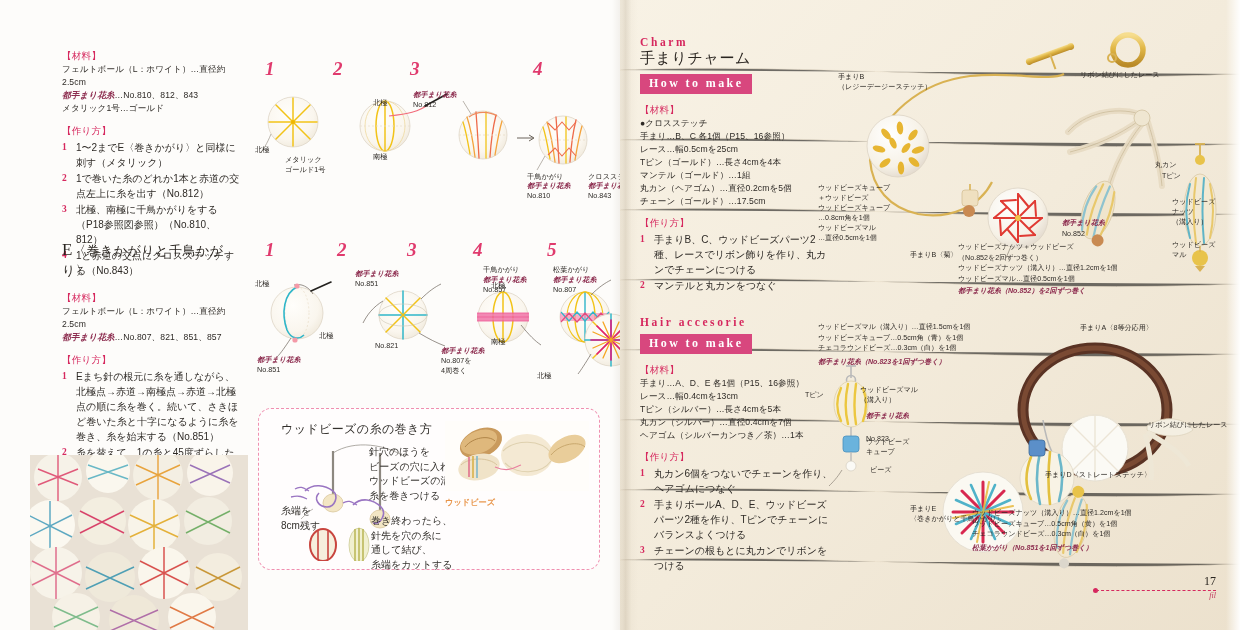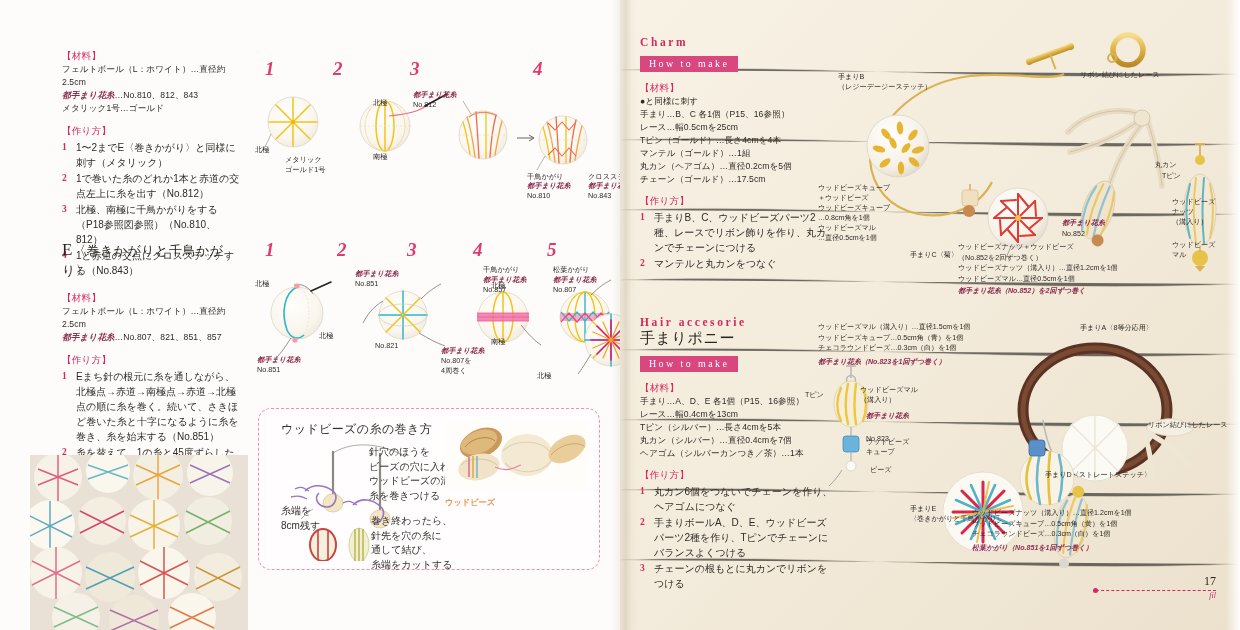--- a/index.html
+++ b/index.html
@@ -89,22 +89,22 @@
 
   
   .sec-eyebrow {
     font-family: "Liberation Serif", serif; font-size: 11.5px;
     color: #d6285e; letter-spacing: 2.6px; font-weight: bold;
   }
   .sec-title { font-size: 15px; color: #2a2520; letter-spacing: .6px; }
   .howto-pill {
     display:inline-block; background: #d8477e; color:#fff;
     font-family: "Liberation Serif", serif;
-    font-size: 10px; letter-spacing: 2.4px; padding: 2px 9px 2.5px 9px;
-    font-weight: normal;
+    font-size: 12px; letter-spacing: 2.4px; padding: 2px 9px 2.5px 9px;
+    font-weight: bold;
   }
   .rlabel {
     position: absolute; font-size: 7.1px; color: #2e2a26;
     line-height: 1.42; white-space: nowrap;
   }
 
   .folio {
     position: absolute; right: 24px; bottom: 30px; text-align: right;
   }
   .folio-num { font-family:"Liberation Serif", serif; font-size: 12px; color:#2a2520; }
@@ -539,23 +539,24 @@
           <path d="M0,280 C180,272 400,294 620,284"></path>
         <path d="M0,350 C180,342 400,364 620,354"></path>
           <path d="M0,420 C180,412 400,434 620,424"></path>
         <path d="M0,490 C180,482 400,504 620,494"></path>
           <path d="M0,560 C180,552 400,574 620,564"></path>
       </g>
     </svg>
 
     <div style="position:absolute;left:20px;top:36px;width:190px;">
       <div class="sec-eyebrow">Charm</div>
+      <div class="sec-title" style="margin-top:1px;">手まりチャーム</div>
       <div style="margin-top:5px;"><span class="howto-pill">How to make</span></div>
       <div style="margin-top:5px;"><span class="tag">【材料】</span></div>
-      <div class="mat-line">●と同様に刺す</div>
+      <div class="mat-line">●クロスステッチ</div>
       <div class="mat-line">手まり…B、C 各1個（P15、16参照）</div>
       <div class="mat-line">レース…幅0.5cmを25cm</div>
       <div class="mat-line">Tピン（ゴールド）…長さ4cmを4本</div>
       <div class="mat-line">マンテル（ゴールド）…1組</div>
       <div class="mat-line">丸カン（ヘアゴム）…直径0.2cmを5個</div>
       <div class="mat-line">チェーン（ゴールド）…17.5cm</div>
       <div style="margin-top:4px;"><span class="tag">【作り方】</span></div>
       <ul class="steps">
         <li class="step">
             <span class="step-num">1</span>
@@ -675,39 +676,38 @@
 
     <div class="rlabel" style="left:218px;top:72px;white-space:pre-line;">手まりB
 （レジーデージーステッチ）</div>
     <div class="rlabel" style="left:460px;top:70px;">リボン結びにしたレース</div>
     <div class="rlabel" style="left:198px;top:183px;white-space:pre-line;">ウッドビーズキューブ
 ＋ウッドビーズ
 ウッドビーズキューブ
 …0.8cm角を1個
 ウッドビーズマル
 …直径0.5cmを1個</div>
-    <div class="rlabel" style="left:290px;top:250px;">手まりC〈菊〉</div>
+    <div class="rlabel" style="left:290px;top:250px;">手まりB〈菊〉</div>
     <div class="rlabel" style="left:535px;top:160px;">丸カン</div>
     <div class="rlabel" style="left:542px;top:171px;">Tピン</div>
     <div class="rlabel" style="left:552px;top:197px;white-space:pre-line;">ウッドビーズ
 ナッツ
 （溝入り）</div>
     <div class="rlabel" style="left:552px;top:240px;white-space:pre-line;">ウッドビーズ
 マル</div>
     <div class="rlabel" style="left:442px;top:218px;color:#8d2d4f;font-weight:bold;font-style:italic;">都手まり花糸</div>
     <div class="rlabel" style="left:442px;top:229px;">No.852</div>
     <div class="rlabel" style="left:338px;top:242px;white-space:pre-line;line-height:1.5;">ウッドビーズナッツ＋ウッドビーズ
 （No.852を2回ずつ巻く）
 ウッドビーズナッツ（溝入り）…直径1.2cmを1個
 ウッドビーズマル…直径0.5cmを1個</div>
     <div class="rlabel" style="left:338px;top:286px;color:#8d2d4f;font-weight:bold;font-style:italic;">都手まり花糸（No.852）を2回ずつ巻く</div>
 
     <div style="position:absolute;left:20px;top:316px;width:195px;">
       <div class="sec-eyebrow">Hair accesorie</div>
-      <div class="sec-title" style="margin-top:1px;">手まりポニー</div>
       <div style="margin-top:5px;"><span class="howto-pill">How to make</span></div>
       <div style="margin-top:5px;"><span class="tag">【材料】</span></div>
       <div class="mat-line">手まり…A、D、E 各1個（P15、16参照）</div>
       <div class="mat-line">レース…幅0.4cmを13cm</div>
       <div class="mat-line">Tピン（シルバー）…長さ4cmを5本</div>
       <div class="mat-line">丸カン（シルバー）…直径0.4cmを7個</div>
       <div class="mat-line">ヘアゴム（シルバーカンつき／茶）…1本</div>
       <div style="margin-top:4px;"><span class="tag">【作り方】</span></div>
       <ul class="steps">
         <li class="step">

